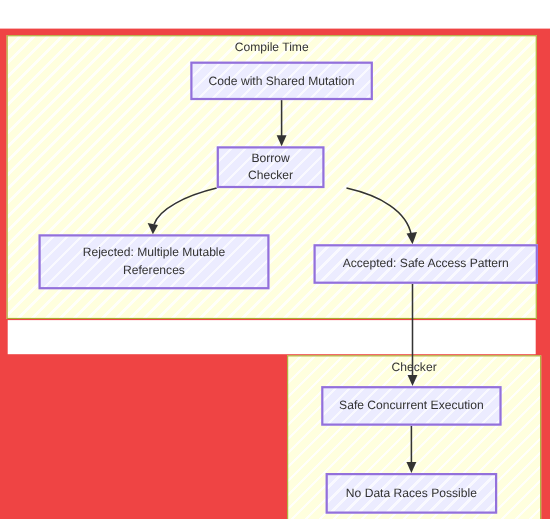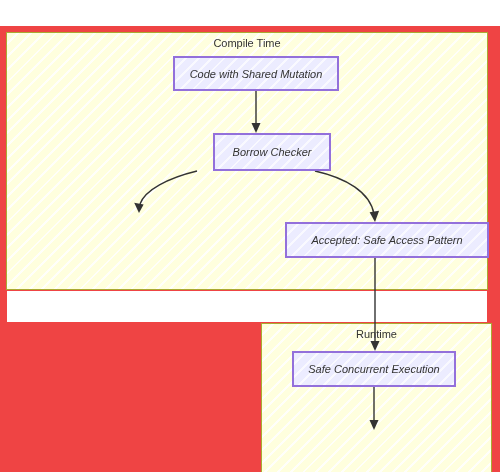--- a/index.html
+++ b/index.html
@@ -76,33 +76,32 @@
     );
     display: flex;
     align-items: center;
     justify-content: center;
     text-align: center;
     font-size: 11px;
     color: #333333;
     line-height: 16px;
     padding: 2px 8px;
     z-index: 3;
-    font-style: italic;
   }
 
   #node-code-with-shared-mutation {
     left: 173px;
     top: 30px;
     width: 166px;
     height: 35px;
   }
   #node-borrow-checker {
-    left: 213px;
+    left: 197px;
     top: 107px;
-    width: 118px;
+    width: 98px;
     height: 38px;
   }
   #node-rejected {
     left: 35px;
     top: 187px;
     width: 210px;
     height: 50px;
   }
   #node-accepted {
     left: 285px;
@@ -159,21 +158,21 @@
 
 <div id="diagram">
 
   <div class="subgraph" id="subgraph-compile-time">
     <div class="subgraph-title">Compile Time</div>
   </div>
 
   <div id="gutter-mask"></div>
 
   <div class="subgraph" id="subgraph-runtime">
-    <div class="subgraph-title">Runtime</div>
+    <div class="subgraph-title">Checker</div>
   </div>
 
   <svg id="edges" viewBox="0 0 500 472">
 
     <g>
       <path class="edge-path" d="M 256,65 L 256,100"></path>
       <polygon class="edge-head" points="256,107 251.5,97 260.5,97"></polygon>
     </g>
 
     <g>
@@ -198,23 +197,32 @@
   </svg>
 
   <div class="node" id="node-code-with-shared-mutation">
     <span>Code with Shared Mutation</span>
   </div>
 
   <div class="node" id="node-borrow-checker">
     <span>Borrow Checker</span>
   </div>
 
+  <div class="node" id="node-rejected">
+    <span>
+      <span>Rejected: Multiple Mutable</span><br>
+      <span>References</span>
+    </span>
+  </div>
 
   <div class="node" id="node-accepted">
     <span>Accepted: Safe Access Pattern</span>
   </div>
 
   <div class="node" id="node-safe-concurrent-execution">
     <span>Safe Concurrent Execution</span>
   </div>
 
+  <div class="node" id="node-no-data-races">
+    <span>No Data Races Possible</span>
+  </div>
 
 </div>
 
 </body></html>

